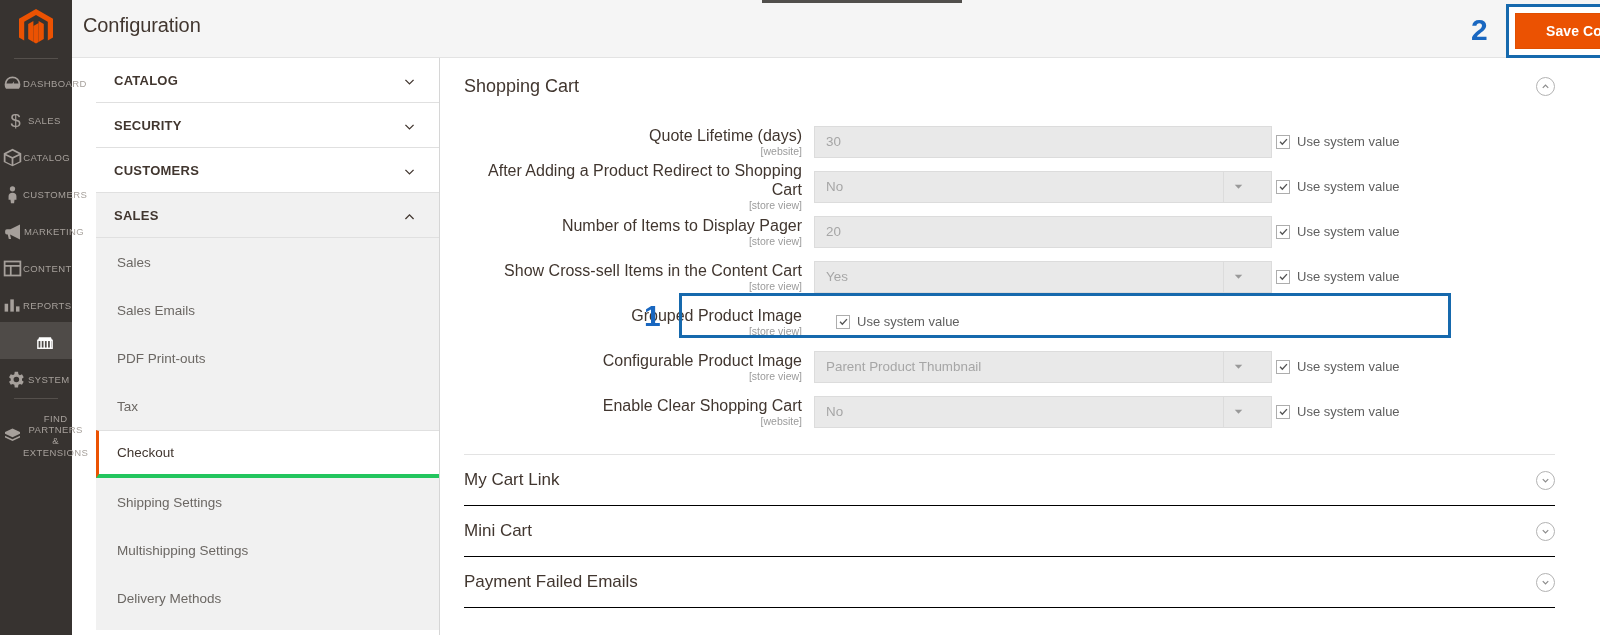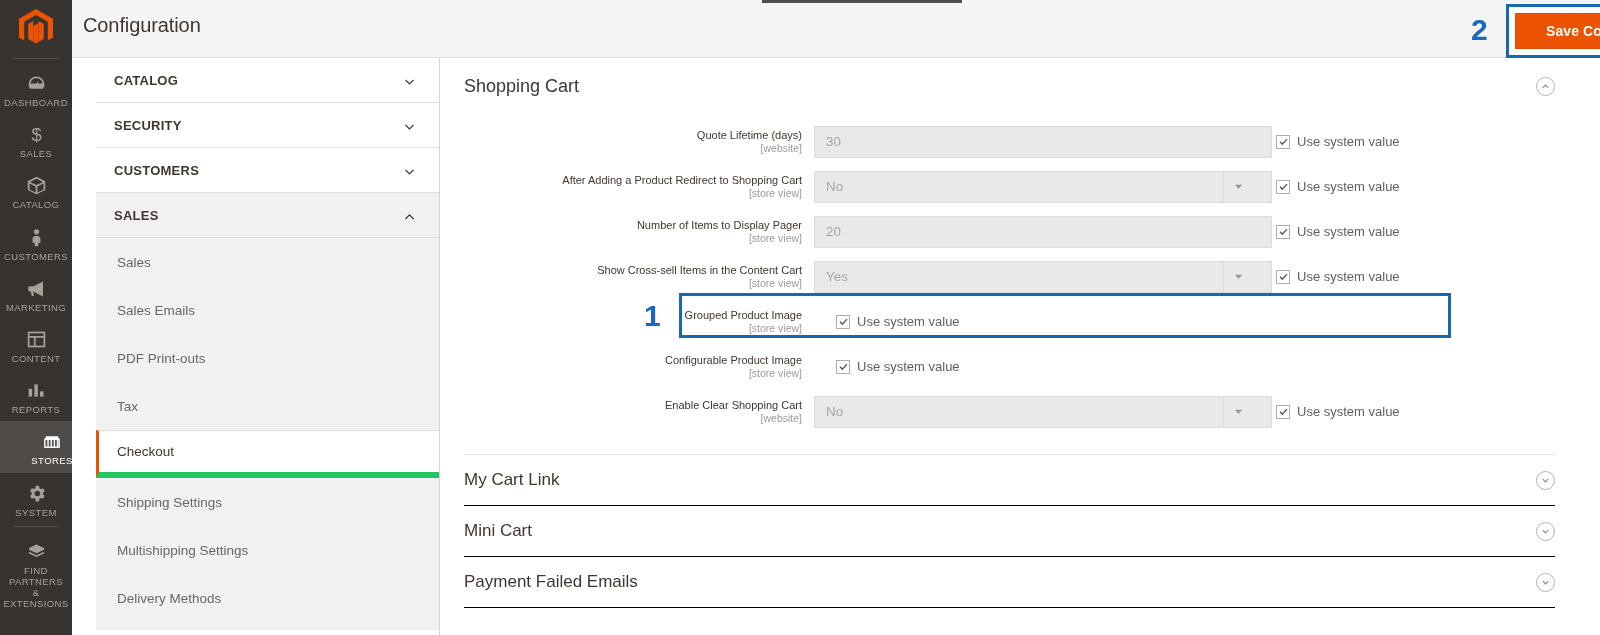--- a/index.html
+++ b/index.html
@@ -19,21 +19,21 @@
   }
   #rail-logo {
     width: 72px; height: 56px;
     display: flex; align-items: center; justify-content: center;
   }
   .rail-divider {
     width: 44px; height: 1px; background: #55504c; margin: 2px 0 4px 0;
   }
   .rail-item {
     width: 72px; padding: 7px 2px 6px 2px;
-    display: flex; flex-direction: column; align-items: center;
+    display: flex; flex-direction: row; align-items: center;
     cursor: pointer;
   }
   .rail-item .r-icon {
     width: 26px; height: 24px; display: flex; align-items: flex-end; justify-content: center;
     color: #a6a09b;
   }
   .rail-item .r-label {
     margin-top: 3px; font-size: 9.5px; letter-spacing: .4px;
     color: #a6a09b; text-align: center; line-height: 1.18; text-transform: uppercase;
   }
@@ -90,21 +90,21 @@
     background: #f1f1f1; padding-bottom: 8px;
   }
   .nav-sub-item {
     height: 48px; display: flex; align-items: center;
     padding-left: 18px; font-size: 13.5px; color: #6b6763; cursor: pointer;
     border-left: 3px solid transparent;
   }
   .nav-sub-item.active {
     background: #ffffff; color: #41362f;
     border-left: 3px solid #eb5202;
-    border-top: 1px solid #e0e0e0; border-bottom: 6px solid #22c55e;
+    border-top: 1px solid #e0e0e0; border-bottom: 4px solid #22c55e;
   }
 
   
   #content {
     position: absolute; left: 440px; top: 58px; width: 1160px; height: 577px;
     background: #ffffff; padding: 0 45px 0 24px;
   }
   .group-head {
     display: flex; align-items: center; justify-content: space-between;
     height: 47px; padding-top: 9px;
@@ -119,21 +119,21 @@
   .circ-toggle svg { width: 11px; height: 11px; display: block; }
 
   .fields { padding-top: 14px; }
   .field-row {
     display: flex; align-items: center; height: 45px; position: relative;
   }
   .field-label {
     width: 350px; text-align: right; padding-right: 12px;
     display: flex; flex-direction: column; align-items: flex-end; justify-content: center;
   }
-  .fl-main { font-size: 11px; color: #41362f; line-height: 1.2; }
+  .fl-main { font-size: 16px; color: #41362f; line-height: 1.2; }
   .fl-scope { font-size: 10.5px; color: #9b9b9b; margin-top: 1px; line-height: 1.1; }
 
   .field-control { width: 440px; position: relative; }
   .ctl {
     width: 458px; height: 32px; background: #e9e9e9;
     border: 1px solid #dcdcdc; color: #a6a6a6; font-size: 13.4px;
     display: flex; align-items: center; padding-left: 11px;
   }
   .ctl.select { padding-right: 34px; }
   .sel-arrow {
@@ -457,20 +457,28 @@
           </span>
           <span class="sysval-label">Use system value</span>
         </div>
       </div>
 
       <div class="field-row">
         <div class="field-label">
           <span class="fl-main">Configurable Product Image</span>
           <span class="fl-scope">[store view]</span>
         </div>
+        <div class="field-control">
+          <div class="ctl select">Parent Product Thumbnail</div>
+          <span class="sel-arrow">
+            <svg viewBox="0 0 12 12" fill="currentColor">
+                <polygon points="1,3.5 11,3.5 6,9"></polygon>
+              </svg>
+          </span>
+        </div>
         <div class="sysval">
           <span class="cbox">
             <svg viewBox="0 0 16 16" fill="none" stroke="currentColor" stroke-width="2">
                 <polyline points="3,8.5 6.3,12 13,4.5"></polyline>
               </svg>
           </span>
           <span class="sysval-label">Use system value</span>
         </div>
       </div>
 

